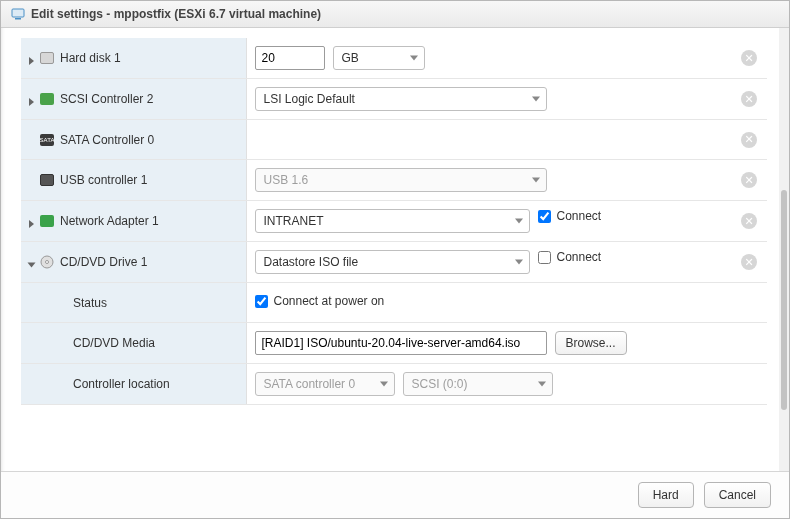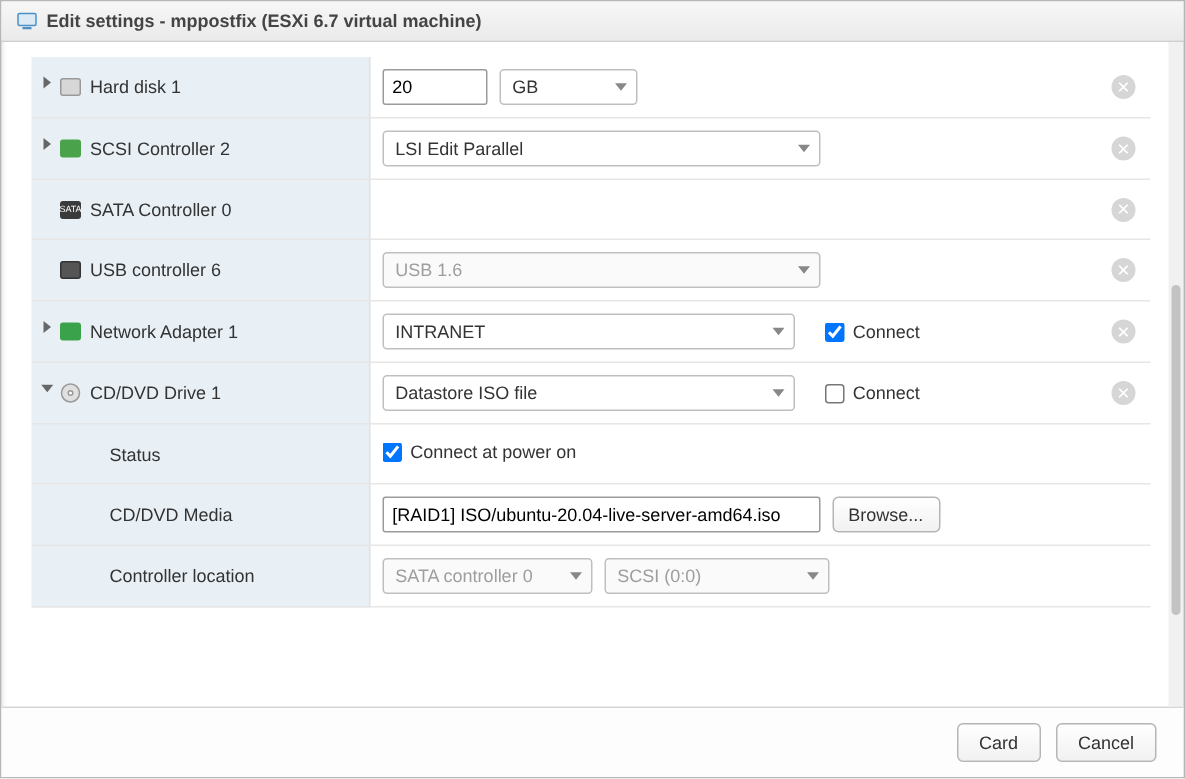--- a/index.html
+++ b/index.html
@@ -72,21 +72,21 @@
     width: 225px;
     border-right: 1px solid #e0e0e0;
   }
   .hwtbl tr.sub td.label-cell { padding-left: 52px; }
   .hwtbl td.value-cell {
     position: relative;
     padding-right: 40px;
   }
   .lbl-row {
     display: flex;
-    align-items: flex-start;
+    align-items: flex-end;
     gap: 6px;
   }
   .caret {
     width: 0; height: 0;
     border-top: 4px solid transparent;
     border-bottom: 4px solid transparent;
     border-left: 5px solid #666;
   }
   .caret.open { transform: rotate(90deg); }
   .icon-slot {
@@ -136,41 +136,41 @@
     width: 16px; height: 16px;
     border-radius: 50%;
     background: #d6d6d6;
     color: #fff;
     display: flex;
     align-items: center;
     justify-content: center;
     font-size: 11px;
     cursor: pointer;
   }
-  .chk-row { display: inline-flex; align-items: center; gap: 6px; margin-left: 12px;}
+  .chk-row { display: inline-flex; align-items: center; gap: 6px; margin-left: 0;}
   input[type=checkbox] { width: 13px; height: 13px; cursor: pointer;}
   .btn {
     height: 26px;
     padding: 0 14px;
     border: 1px solid #b5b5b5;
     border-radius: 4px;
     background: linear-gradient(#ffffff,#f1f1f1);
     font-size: 12px;
     cursor: pointer;
     color: #333;
   }
   .footer {
     border-top: 1px solid #d6d6d6;
     padding: 10px 18px;
     display: flex;
     justify-content: flex-end;
     gap: 10px;
     background: #fdfdfd;
   }
-  .row-inline { display: flex; align-items: center; gap: 8px; flex-wrap: wrap;}
+  .row-inline { display: flex; align-items: flex-start; gap: 8px; flex-wrap: wrap;}
 </style>
 </head>
 <body>
 
 <div class="dialog">
 
   <div class="titlebar">
     <svg width="14" height="14" viewBox="0 0 14 14">
       <rect x="1" y="2" width="12" height="8" rx="1" fill="#dceaf5" stroke="#4a90c6"></rect>
       <rect x="4" y="11" width="6" height="1.5" fill="#4a90c6"></rect>
@@ -210,21 +210,21 @@
             <div class="lbl-row">
               <span class="caret"></span>
               <span class="icon-slot">
                     <span class="hw-icon" style="background:#4aa24a"></span>
                   </span>
               <span>SCSI Controller 2</span>
             </div>
           </td>
           <td class="value-cell">
             <div class="sel" style="width:292px">
-              <span>LSI Edit Parallel</span>
+              <span>LSI Logic Default</span>
               <span class="chev"></span>
             </div>
             <div class="remove-btn">✕</div>
           </td>
         </tr>
 
         <tr>
           <td class="label-cell">
             <div class="lbl-row">
               <span style="width:5px"></span>
@@ -239,21 +239,21 @@
           </td>
         </tr>
 
         <tr>
           <td class="label-cell">
             <div class="lbl-row">
               <span style="width:5px"></span>
               <span class="icon-slot">
                     <span class="hw-icon" style="background:#555;border:1px solid #333"></span>
                   </span>
-              <span>USB controller 6</span>
+              <span>USB controller 1</span>
             </div>
           </td>
           <td class="value-cell">
             <div class="sel disabled" style="width:292px">
               <span>USB 1.6</span>
               <span class="chev"></span>
             </div>
             <div class="remove-btn">✕</div>
           </td>
         </tr>
@@ -355,16 +355,16 @@
 
       </tbody>
         </table>
     </div>
     <div class="scrollbar-fake">
       <div class="scrollbar-thumb"></div>
     </div>
   </div>
 
   <div class="footer">
-    <button class="btn">Card</button>
+    <button class="btn">Hard</button>
     <button class="btn">Cancel</button>
   </div>
 </div>
 
 </body></html>

